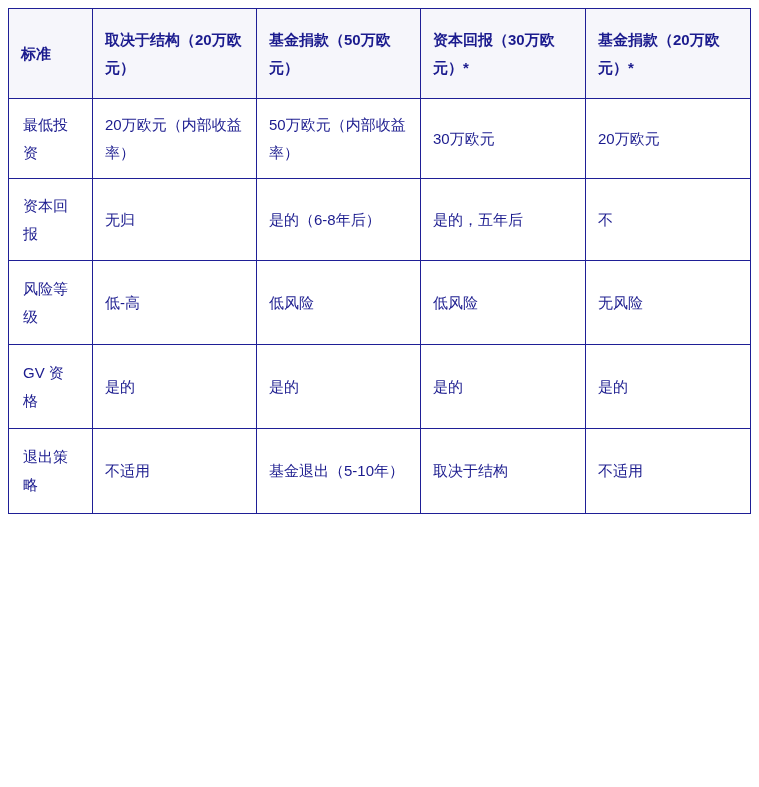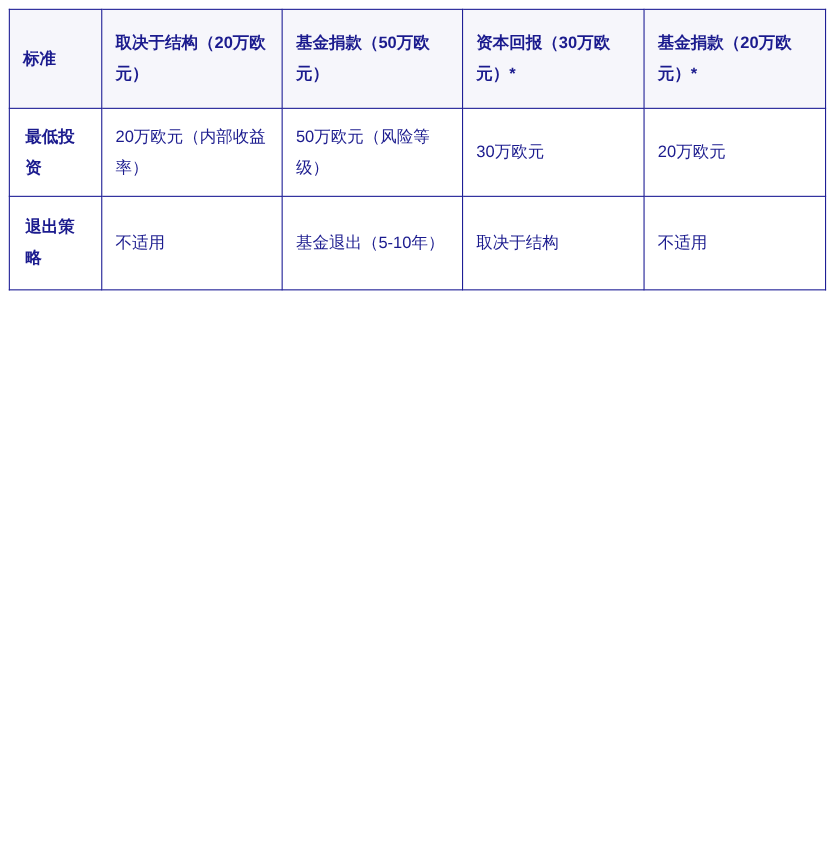--- a/index.html
+++ b/index.html
@@ -32,21 +32,21 @@
     font-weight: normal;
     padding: 6px 12px;
     overflow: hidden;
   }
   table.cmp thead th {
     background: #f6f6fb;
     font-weight: bold;
     height: 77px;
   }
   table.cmp tbody th {
-    font-weight: bold;
+    font-weight: normal;
     padding: 6px 14px;
   }
   col.c0 { width: 84px; }
   col.c1 { width: 164px; }
   col.c2 { width: 164px; }
   col.c3 { width: 165px; }
   col.c4 { width: 165px; }
   tr.r0  td, tr.r0  th { height: 67px; }
   tr.r1  td, tr.r1  th { height: 76px; }
   tr.r2  td, tr.r2  th { height: 69px; }
@@ -75,23 +75,44 @@
         <th>取决于结构（20万欧元）</th>
         <th>基金捐款（50万欧元）</th>
         <th>资本回报（30万欧元）*</th>
         <th>基金捐款（20万欧元）*</th>
       </tr>
     </thead>
     <tbody>
       <tr class="r0">
         <th>最低投资</th>
         <td>20万欧元（内部收益率）</td>
-        <td>50万欧元（风险等级）</td>
+        <td>50万欧元（内部收益率）</td>
         <td>30万欧元</td>
         <td>20万欧元</td>
+      </tr>
+      <tr class="r2">
+        <th>资本回报</th>
+        <td>无归</td>
+        <td>是的（6-8年后）</td>
+        <td>是的，五年后</td>
+        <td>不</td>
+      </tr>
+      <tr class="r3">
+        <th>风险等级</th>
+        <td>低-高</td>
+        <td>低风险</td>
+        <td>低风险</td>
+        <td>无风险</td>
+      </tr>
+      <tr class="r7">
+        <th>GV 资格</th>
+        <td>是的</td>
+        <td>是的</td>
+        <td>是的</td>
+        <td>是的</td>
       </tr>
       <tr class="r8">
         <th>退出策略</th>
         <td>不适用</td>
         <td>基金退出（5-10年）</td>
         <td>取决于结构</td>
         <td>不适用</td>
       </tr>
 
     </tbody>

